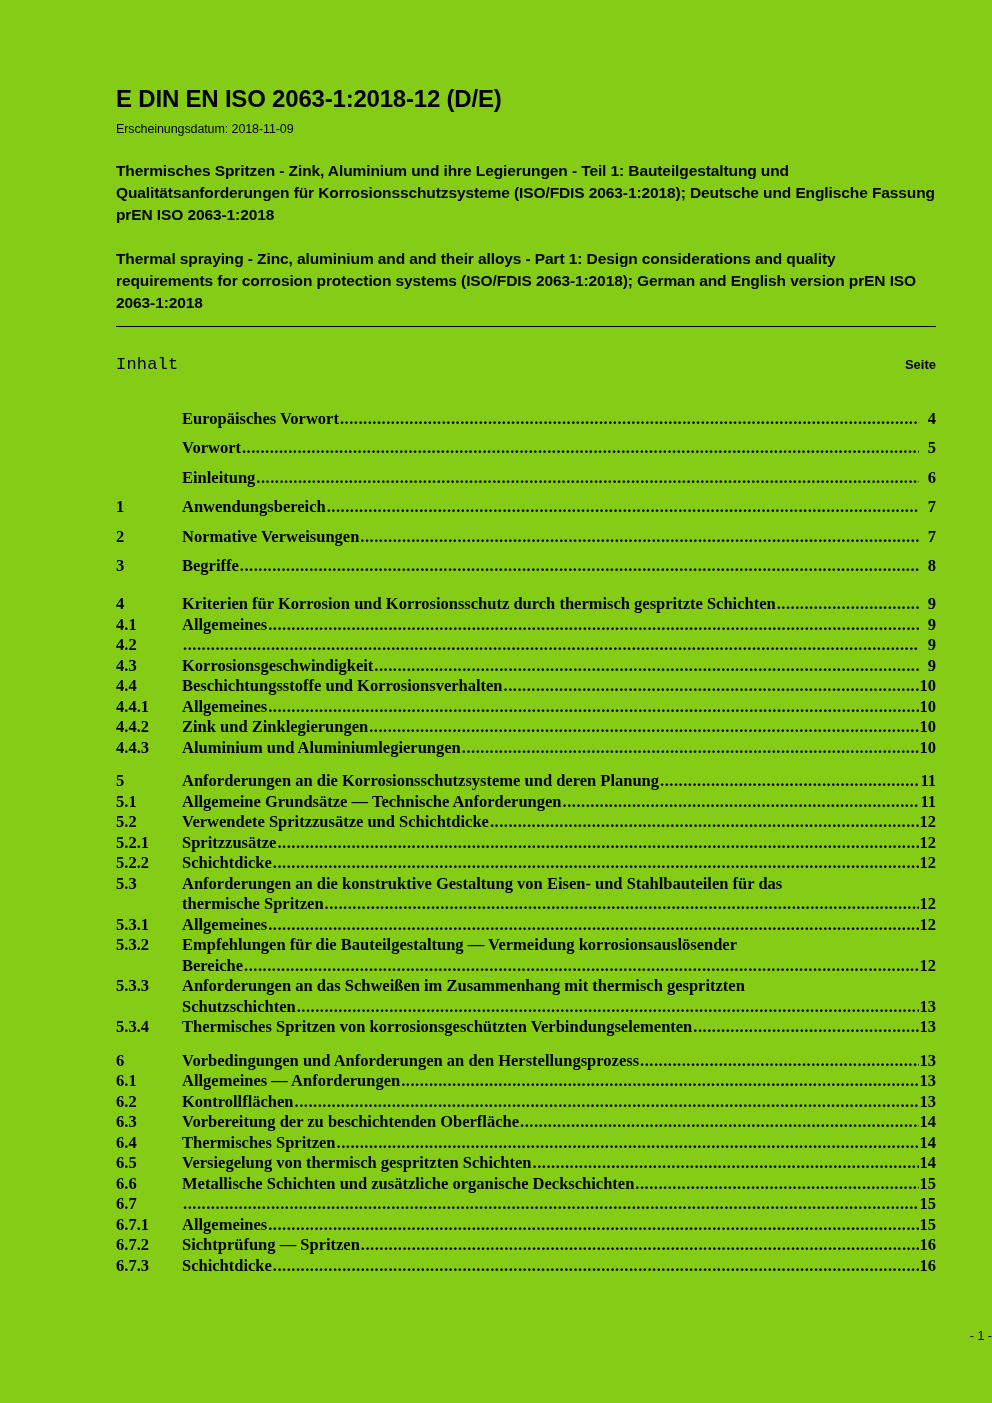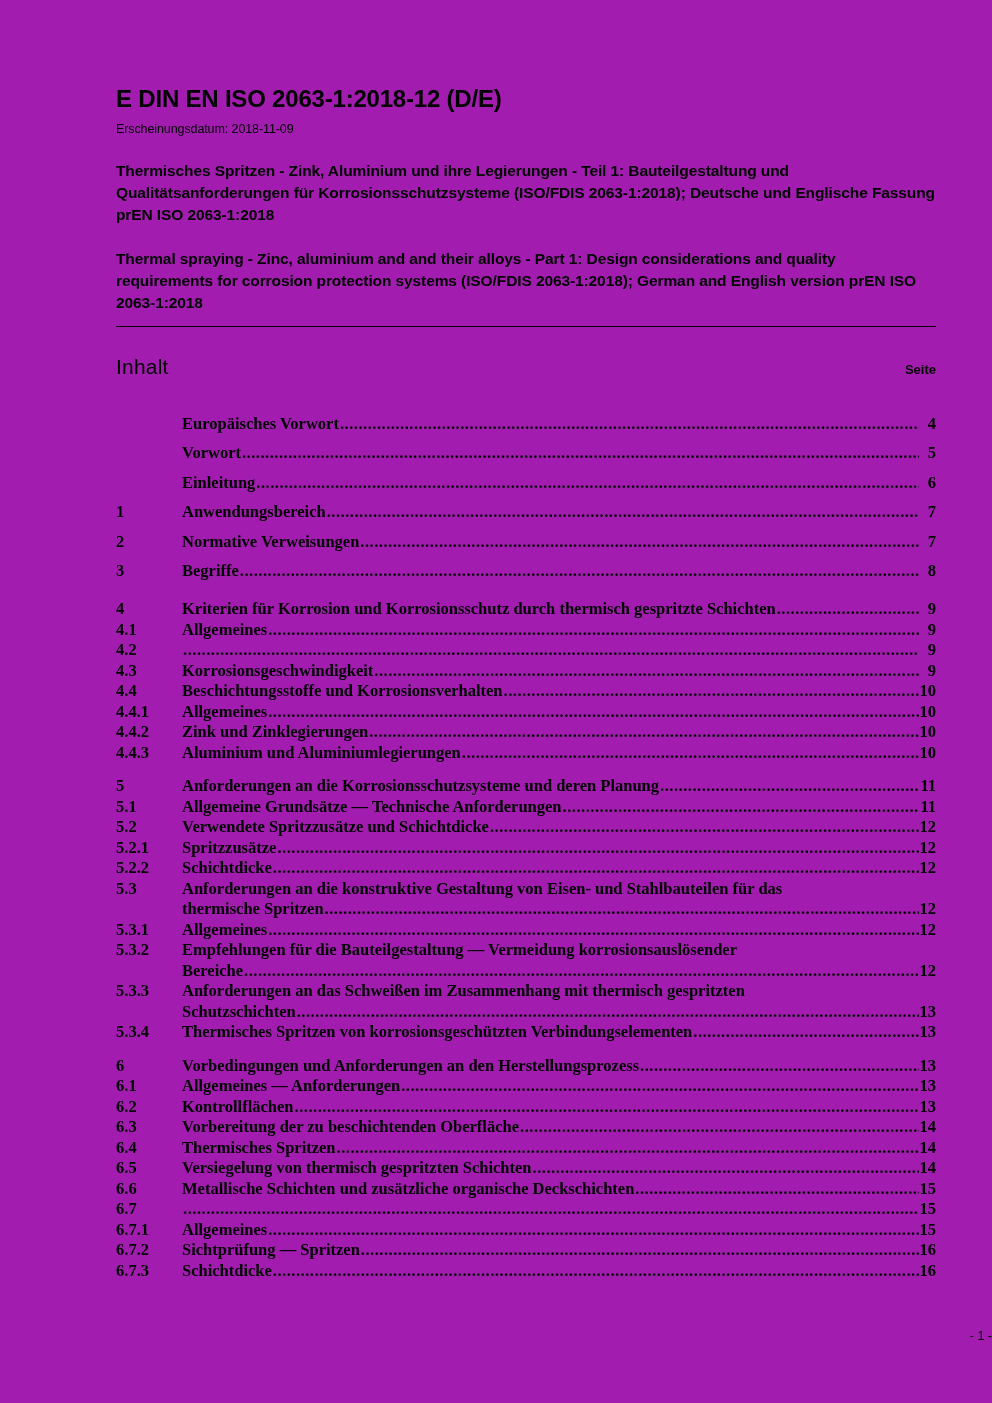--- a/index.html
+++ b/index.html
@@ -6,21 +6,21 @@
     margin: 0;
     padding: 0;
     background: #7a7a7a;
   }
   body {
     font-family: "Liberation Sans", sans-serif;
   }
   .page {
     width: 992px;
     height: 1403px;
-    background: #a21caf;
+    background: #84cc16;
     position: relative;
     margin: 0 auto;
     box-sizing: border-box;
     overflow: hidden;
   }
   .page-inner {
     position: absolute;
     left: 116px;
     top: 0;
     width: 820px;
@@ -70,22 +70,22 @@
   }
 
   
   .toc-head {
     display: flex;
     align-items: baseline;
     justify-content: space-between;
     margin-top: 28px;
   }
   .toc-head .inhalt {
-    font-family: Liberation Sans, sans-serif;
-    font-size: 21px;
+    font-family: Liberation Mono, monospace;
+    font-size: 17px;
     color: #000;
     letter-spacing: 0.2px;
   }
   .toc-head .seite {
     font-family: "Liberation Sans", sans-serif;
     font-size: 13px;
     font-weight: bold;
     color: #000;
   }
 

